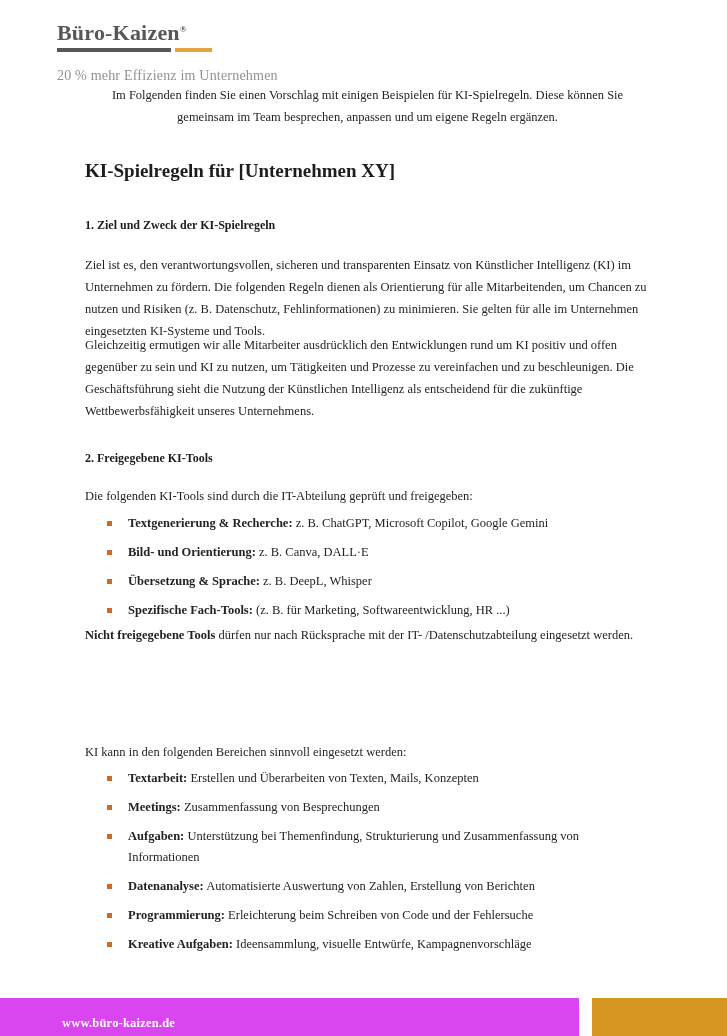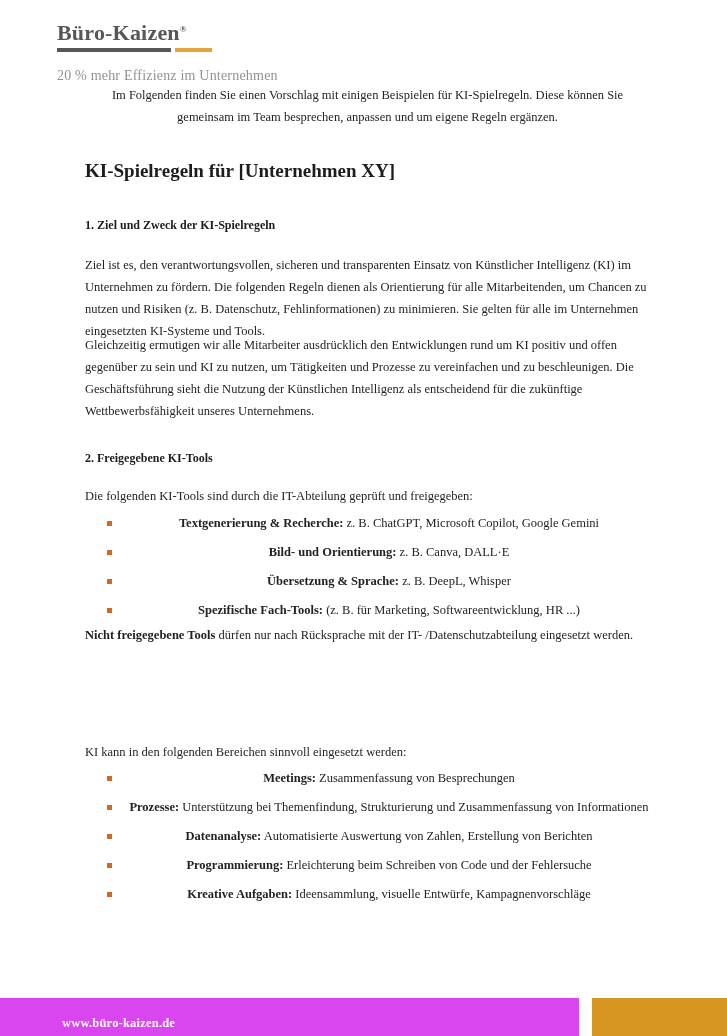--- a/index.html
+++ b/index.html
@@ -25,21 +25,21 @@
   .logo-tagline{margin-top:16px;font-size:14px;color:#8f9294;letter-spacing:.2px;}
 
   
   .blk{position:absolute;left:85px;width:565px;}
   .para{font-size:12.5px;line-height:22px;color:#212426;}
   .doc-title{font-size:19px;font-weight:bold;color:#1b1d1f;line-height:26px;}
   .sec-heading{font-size:12px;font-weight:bold;color:#1b1d1f;line-height:20px;}
   .b{font-weight:bold;}
 
   
-  .bullets{margin:0;padding:0;list-style:none;text-align:center;}
+  .bullets{margin:0;padding:0;list-style:none;}
   .bullets li{
     position:relative;
     padding-left:43px;
     margin-bottom:8px;
     font-size:12.5px;line-height:21px;color:#212426;
   }
   .sq{
     position:absolute;left:22px;top:8px;
     width:5px;height:5px;background:#d2691e;
   }
@@ -98,24 +98,27 @@
   </ul>
 
   <div class="blk para" style="top:624px;">
     <span class="b">Nicht freigegebene Tools</span><span> dürfen nur nach Rücksprache mit der IT- /Datenschutzabteilung eingesetzt werden.</span>
   </div>
 
   <div class="blk para" style="top:741px;">KI kann in den folgenden Bereichen sinnvoll eingesetzt werden:</div>
 
   <ul class="blk bullets" style="top:768px;">
     <li>
+      <span class="sq"></span><span class="b">Textarbeit:</span><span> Erstellen und Überarbeiten von Texten, Mails, Konzepten</span>
+    </li>
+    <li>
       <span class="sq"></span><span class="b">Meetings:</span><span> Zusammenfassung von Besprechungen</span>
     </li>
     <li>
-      <span class="sq"></span><span class="b">Prozesse:</span><span> Unterstützung bei Themenfindung, Strukturierung und Zusammenfassung von Informationen</span>
+      <span class="sq"></span><span class="b">Aufgaben:</span><span> Unterstützung bei Themenfindung, Strukturierung und Zusammenfassung von Informationen</span>
     </li>
     <li>
       <span class="sq"></span><span class="b">Datenanalyse:</span><span> Automatisierte Auswertung von Zahlen, Erstellung von Berichten</span>
     </li>
     <li>
       <span class="sq"></span><span class="b">Programmierung:</span><span> Erleichterung beim Schreiben von Code und der Fehlersuche</span>
     </li>
     <li>
       <span class="sq"></span><span class="b">Kreative Aufgaben:</span><span> Ideensammlung, visuelle Entwürfe, Kampagnenvorschläge</span>
     </li>

